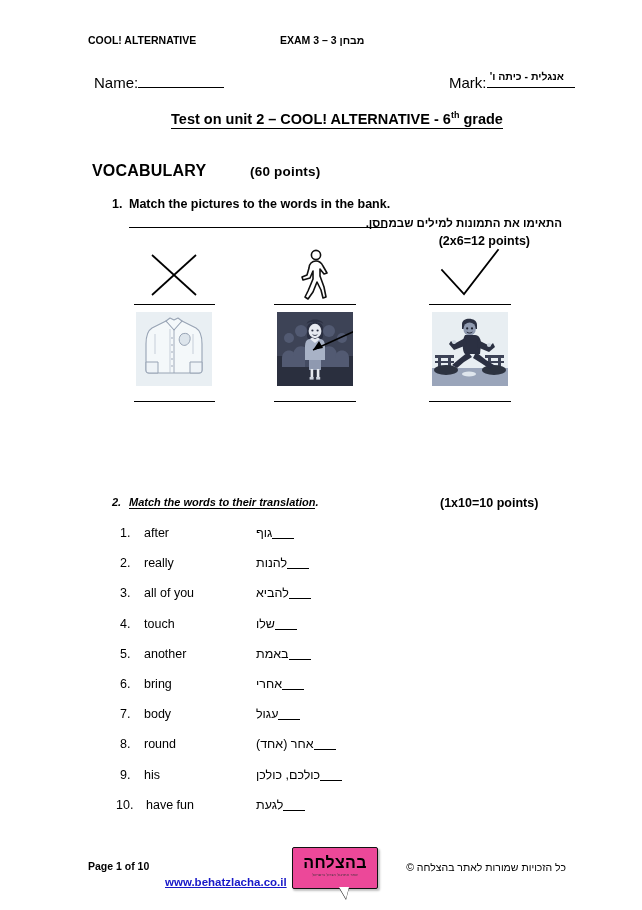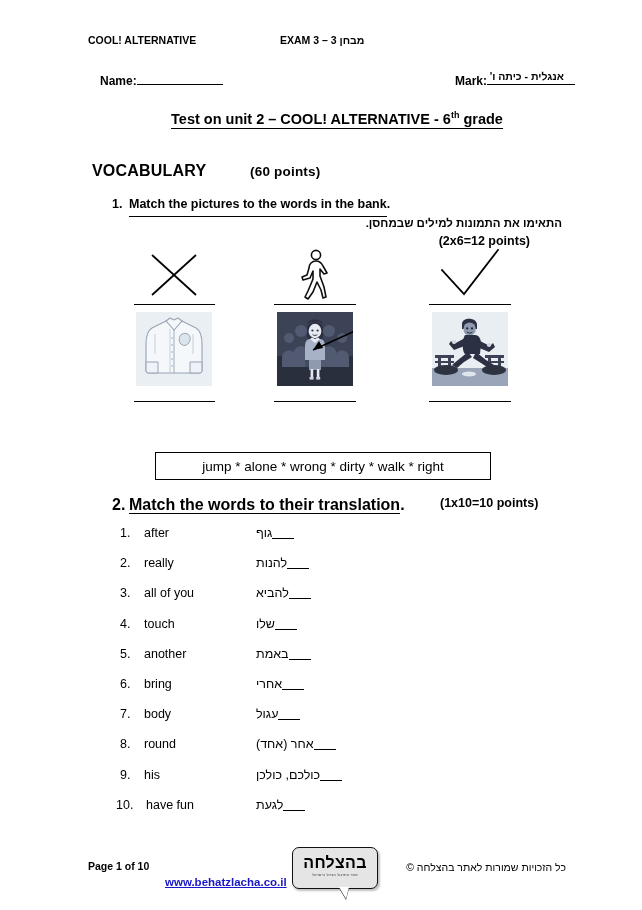--- a/index.html
+++ b/index.html
@@ -31,25 +31,25 @@
     font-size: 10.5px;
     font-weight: bold;
   }
   .hdr .h-left   { position: absolute; left: 0;     top: 0; white-space: nowrap; }
   .hdr .h-mid    { position: absolute; left: 192px; top: 0; white-space: nowrap; }
   .hdr .h-right  { position: absolute; right: 0;    top: 0; white-space: nowrap; direction: rtl; margin-top: 36px; }
 
   .namerow {
     position: absolute;
     top: 74px;
-    left: 100px;
+    left: 94px;
     right: 80px;
     height: 20px;
-    font-size: 12px;
-    font-weight: bold;
+    font-size: 15px;
+    font-weight: normal;
   }
   .namerow .lbl { position: absolute; top: 0; white-space: nowrap; }
   .namerow .name-lbl { left: 0; }
   .namerow .mark-lbl { left: 355px; }
   .blankline {
     display: inline-block;
     border-bottom: 1.6px solid #000;
     vertical-align: baseline;
   }
   .bl-name { width: 86px; }
@@ -92,21 +92,21 @@
   
   .q1 {
     position: absolute;
     top: 197px;
     left: 112px;
     font-size: 12.5px;
     font-weight: bold;
     white-space: nowrap;
   }
   .q1 .num { display: inline-block; width: 17px; }
-  .q1 .u { border-bottom: 1.5px solid #000; padding-bottom: 5px; }
+  .q1 .u { border-bottom: 1.5px solid #000; padding-bottom: 16px; }
 
   .q1heb {
     position: absolute;
     top: 217px;
     right: 80px;
     font-size: 11.5px;
     font-weight: bold;
     direction: rtl;
     text-align: right;
     white-space: nowrap;
@@ -176,23 +176,24 @@
     align-items: center;
     justify-content: center;
     font-size: 13.5px;
   }
 
   
   .q2 {
     position: absolute;
     top: 496px;
     left: 112px;
-    font-size: 16px;
-    font-weight: bold;
-    white-space: nowrap;
+    font-size: 11px;
+    font-weight: bold;
+    white-space: nowrap;
+    font-style: italic;
   }
   .q2 .num { display: inline-block; width: 17px; }
   .q2 .u { border-bottom: 1.5px solid #000; }
   .q2pts {
     position: absolute;
     top: 496px;
     left: 440px;
     font-size: 12.5px;
     font-weight: bold;
     white-space: nowrap;
@@ -274,22 +275,22 @@
     direction: rtl;
     white-space: nowrap;
   }
   .logo {
     position: absolute;
     left: 292px;
     top: -9px;
     width: 84px;
     height: 40px;
     border: 1.7px solid #111;
-    border-radius: 7px;
-    background: #e5e5e5;
+    border-radius: 2px;
+    background: #ec4899;
     box-shadow: 1.5px 2px 2px rgba(120,120,120,.45);
   }
   .logo .ltxt {
     position: absolute;
     left: 0; right: 0; top: 6px;
     text-align: center;
     font-size: 16px;
     font-weight: bold;
     direction: rtl;
     letter-spacing: .3px;
@@ -483,23 +484,20 @@
               <circle cx="57" cy="33" r="2.1" fill="#cfd8e2"></circle>
               <ellipse cx="37" cy="62" rx="7" ry="2.4" fill="#dfe6ed"></ellipse>
             </g>
           </svg>
         </div>
       </div>
       <div class="pline w3 pline-bot"></div>
     </div>
   </div>
 
-  <div class="bank">
-    <span>jump * alone * wrong * dirty * walk * right</span>
-  </div>
 
   <div class="q2">
     <span class="num">2.</span><span class="u">Match the words to their translation</span><span>.</span>
   </div>
   <div class="q2pts">(1x10=10 points)</div>
 
   <div class="mlist">
     <div class="mrow">
       <span class="idx">1.</span>
       <span class="en">after</span>

